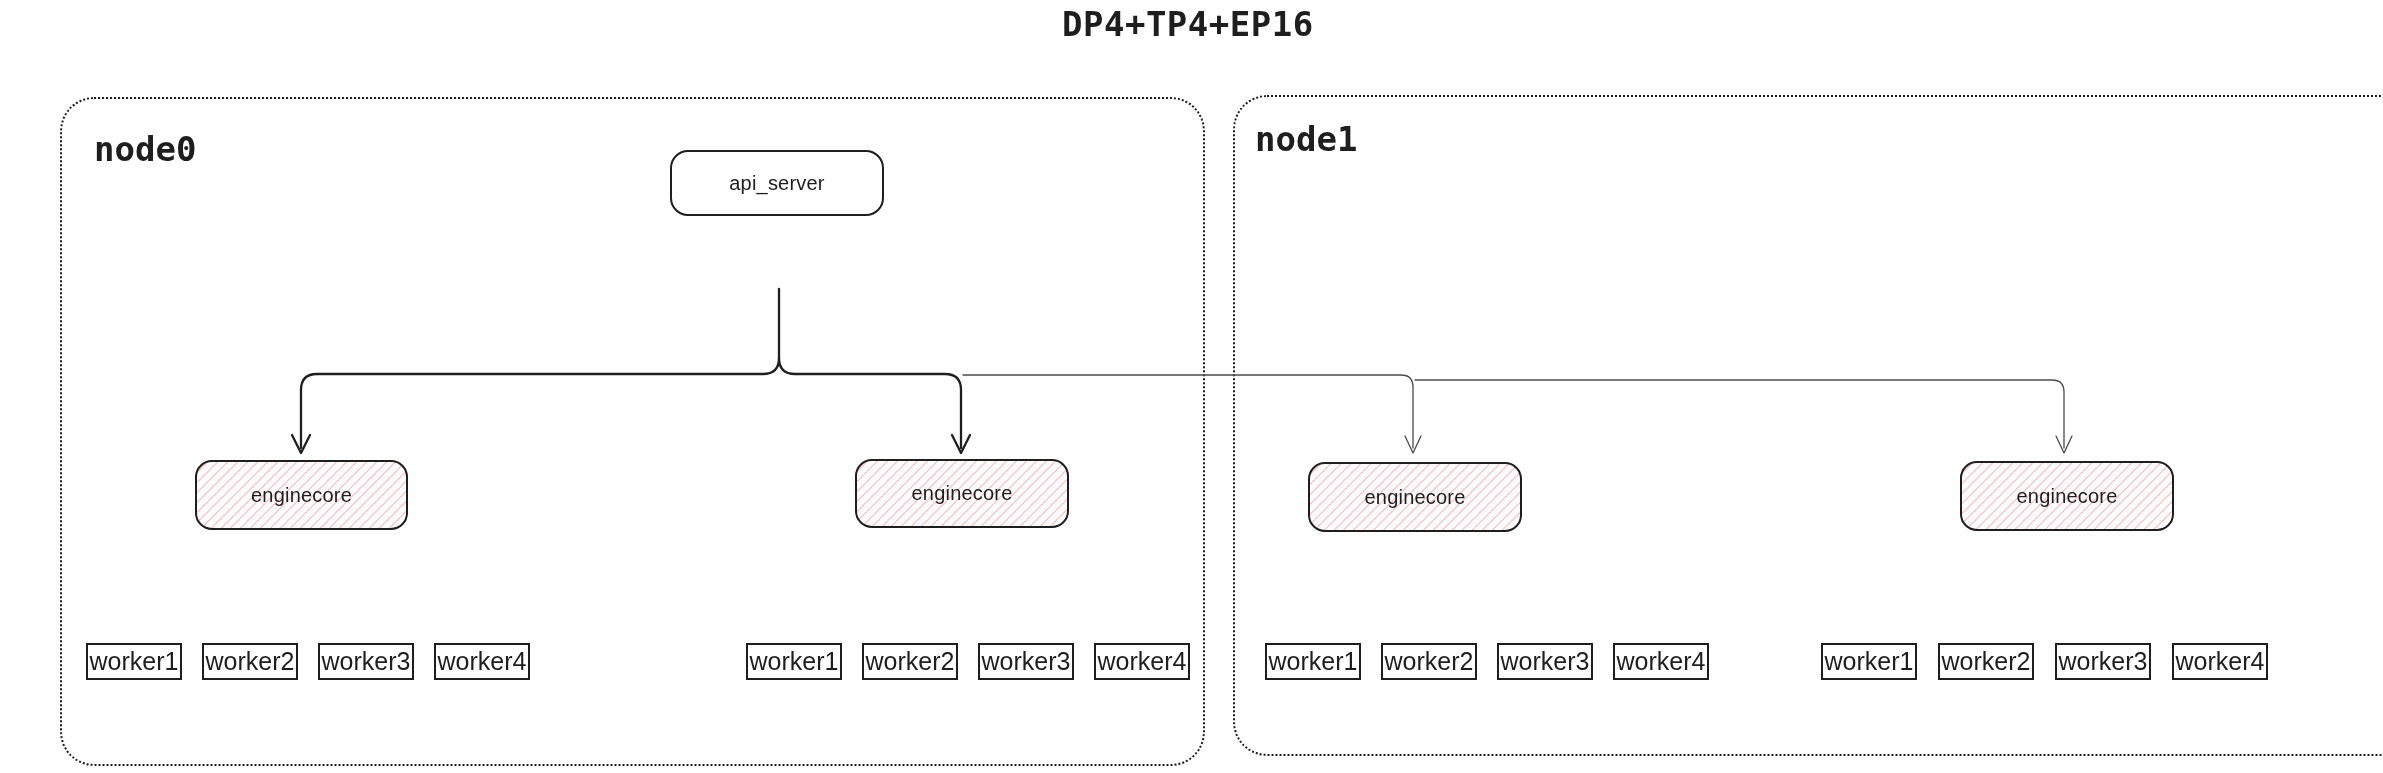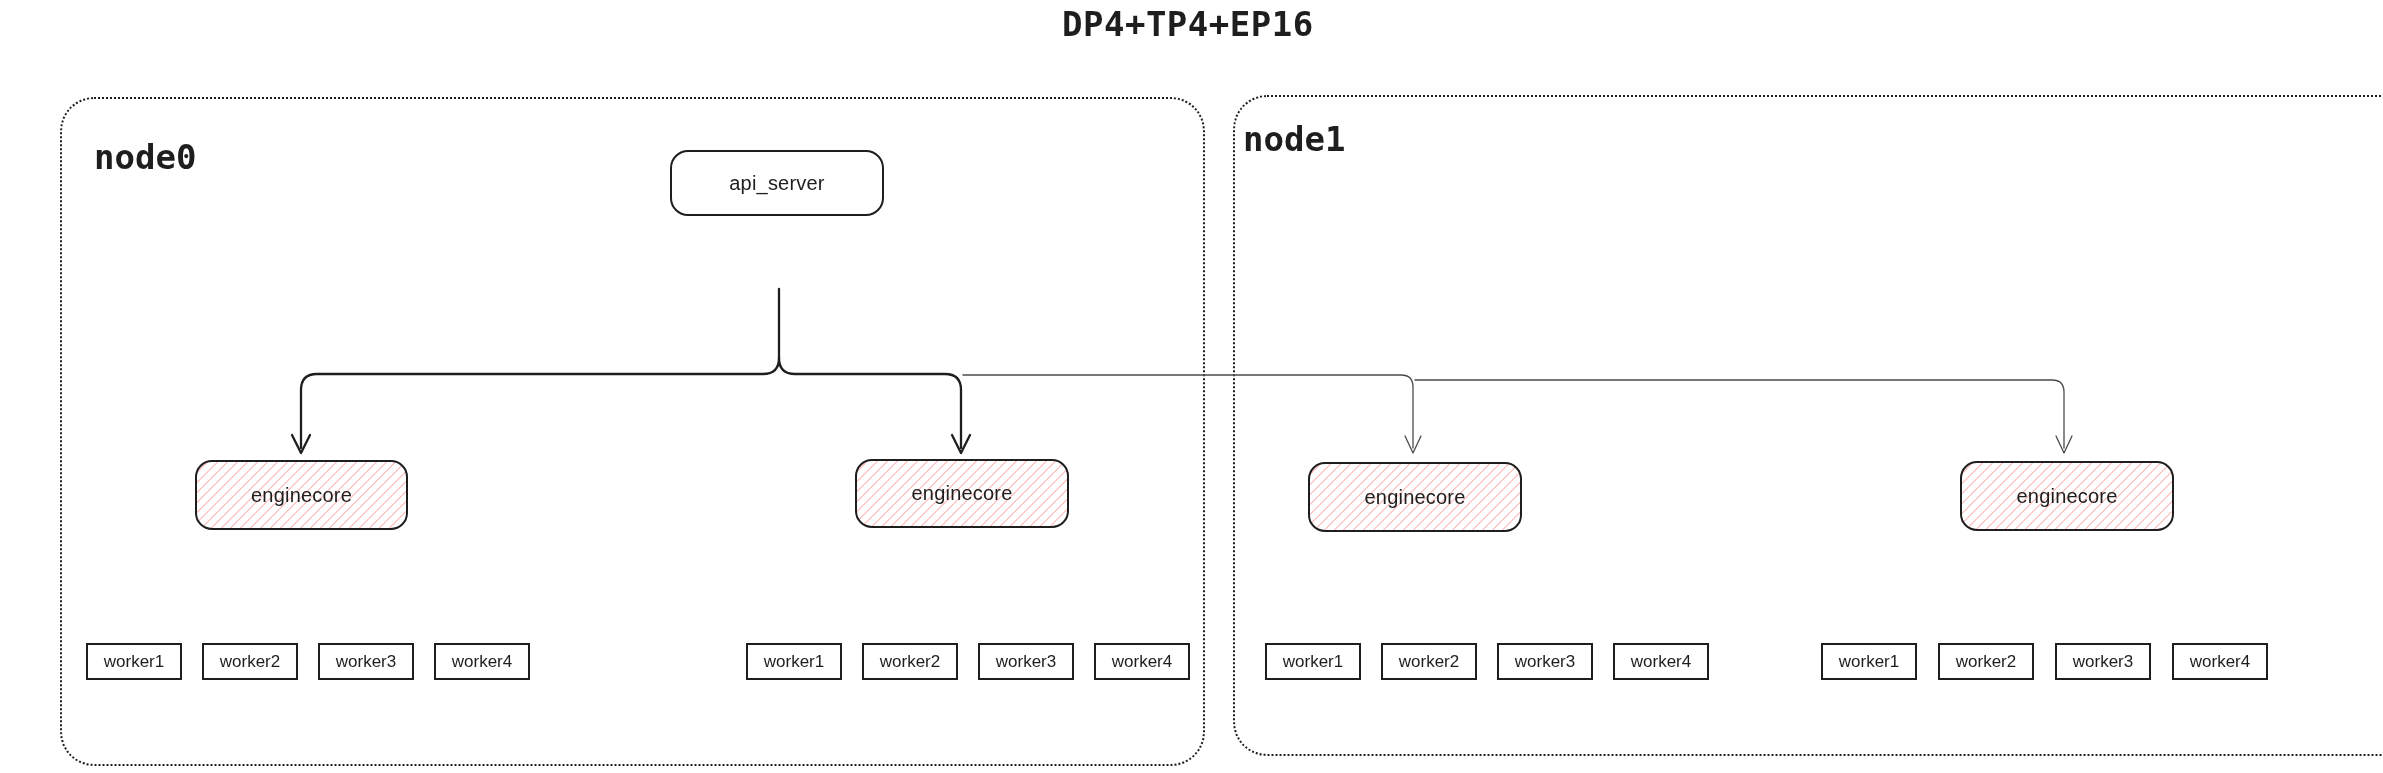--- a/index.html
+++ b/index.html
@@ -19,22 +19,22 @@
   }
   .node-box{
     position:absolute;border:2.5px dotted var(--ink);border-radius:34px;background:transparent;
   }
   #node0{left:12px;top:97px;width:1141px;height:665px;}
   #node1{left:1185px;top:95px;width:1185px;height:657px;}
   .node-label{
     position:absolute;font-family:"DejaVu Sans Mono",monospace;
     font-size:34px;font-weight:600;white-space:nowrap;
   }
-  #node0 .node-label{left:32px;top:38px;}
-  #node1 .node-label{left:8px;top:22px;text-align:center;}
+  #node0 .node-label{left:32px;top:30px;}
+  #node1 .node-label{left:20px;top:22px;text-align:center;}
   .shape{
     position:absolute;box-sizing:border-box;border:2px solid var(--ink);
     border-radius:17px;background-color:#fff;
     display:flex;align-items:center;justify-content:center;
     font-size:20px;letter-spacing:0.2px;white-space:nowrap;
   }
   #api-server{left:622px;top:150px;width:214px;height:66px;border-radius:18px;}
   #async-llm{left:622px;top:219px;width:216px;height:69px;}
   #ec0{left:147px;top:460px;width:213px;height:70px;}
   #ec1{left:807px;top:459px;width:214px;height:69px;}
@@ -48,21 +48,21 @@
   }
   .worker-group{position:absolute;top:643px;display:flex;gap:20px;}
   #wg0{left:38px;}
   #wg1{left:698px;}
   #wg2{left:1217px;}
   #wg3{left:1773px;gap:21px;}
   .worker{
     box-sizing:border-box;width:96px;height:37px;
     border:2px solid var(--ink);border-radius:0;background:#fff;
     display:flex;align-items:center;justify-content:center;
-    font-size:17px;white-space:nowrap;
+    font-size:25px;white-space:nowrap;
   }
   #connectors{position:absolute;left:0;top:0;pointer-events:none;}
   .bold-line{stroke:var(--ink);stroke-width:2.3;fill:none;stroke-linecap:round;stroke-linejoin:round;}
   .thin-line{stroke:#4b4b4b;stroke-width:1.3;fill:none;stroke-linecap:round;stroke-linejoin:round;}
 </style>
 </head>
 <body>
 
 <div class="stage">
 

